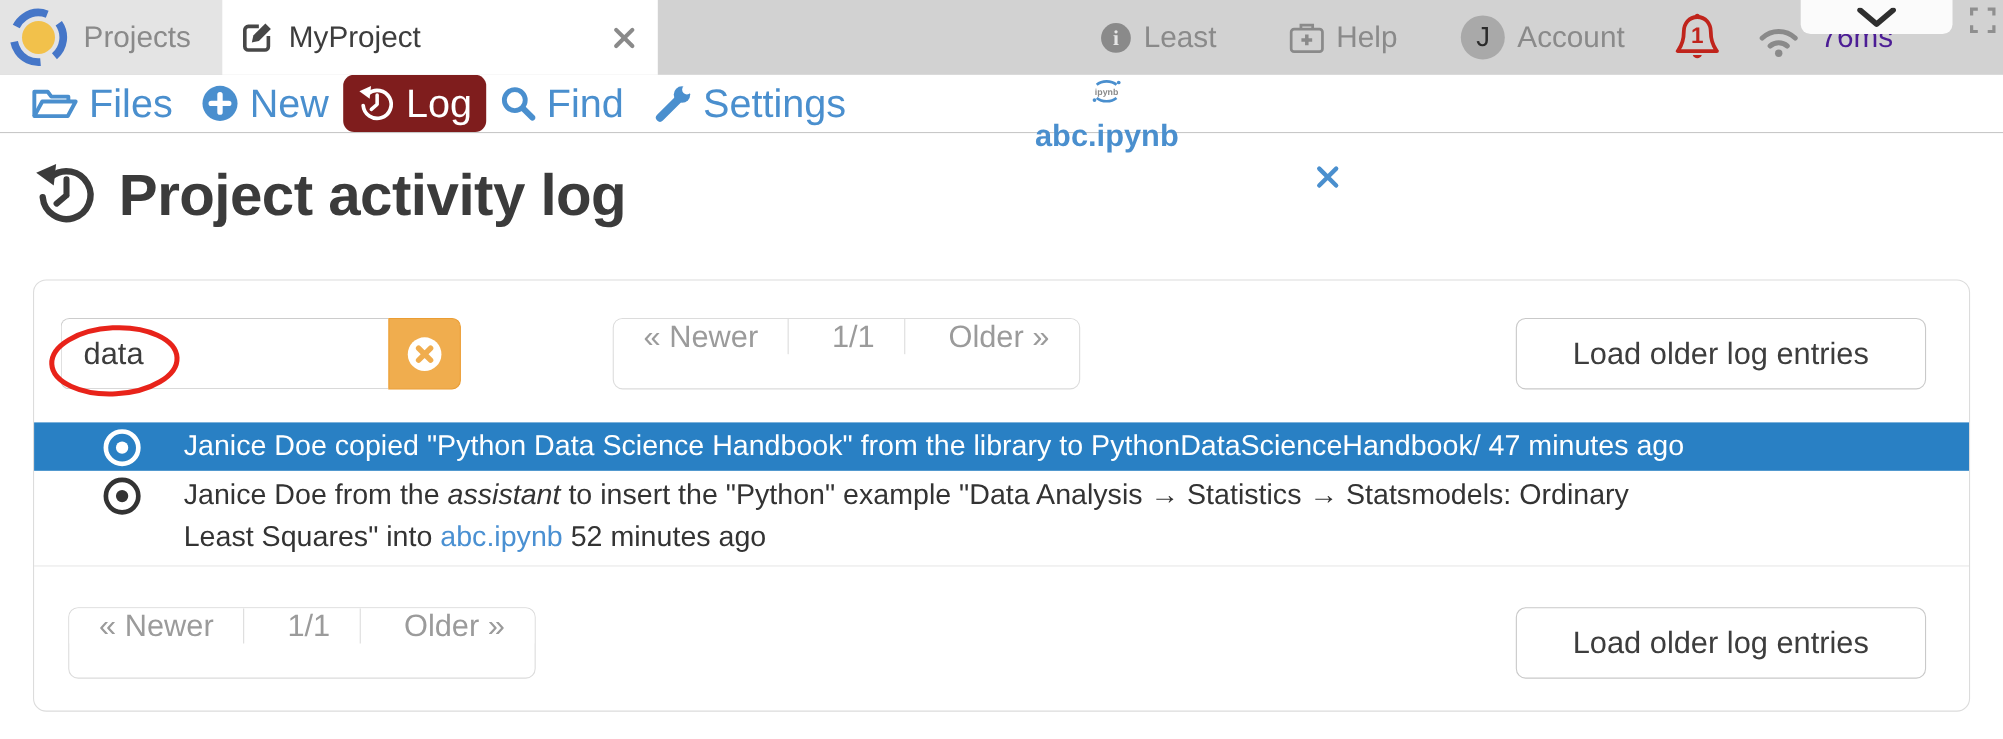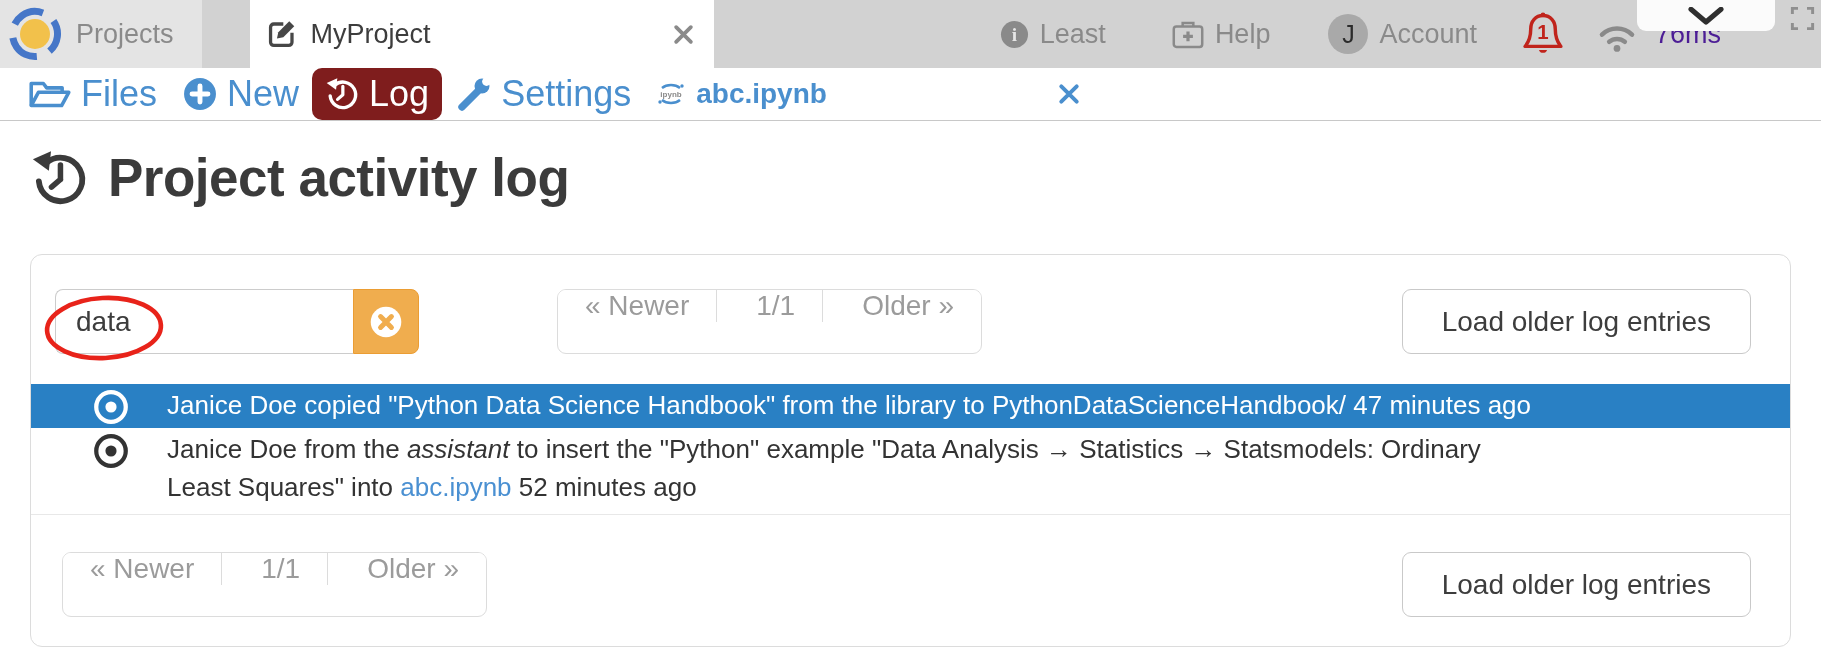--- a/index.html
+++ b/index.html
@@ -4,59 +4,59 @@
 <style>
   * { box-sizing: border-box; }
   html,body { margin:0; padding:0; }
   body {
     width:1821px; height:672px; overflow:hidden; background:#fff;
     font-family:"Liberation Sans", sans-serif; position:relative;
   }
   svg { display:block; }
 
   
-  .topbar { height:68px; background:#d2d2d2; display:flex; align-items:stretch; position:relative;gap:48px; }
+  .topbar { height:68px; background:#d2d2d2; display:flex; align-items:stretch; position:relative; }
   .projects-btn { background:#e4e4e4; display:flex; align-items:center; gap:14px; padding:0 28px 0 8px; cursor:pointer; }
   .projects-label { color:#8a8a8a; font-size:27px; }
-  .project-tab { background:#fff; width:464px; display:flex; align-items:center; gap:14px; padding:0 20px 0 16px; font-size:27px; color:#3d3d3d; cursor:pointer; }
+  .project-tab { background:#fff; width:396px; display:flex; align-items:center; gap:14px; padding:0 20px 0 16px; font-size:27px; color:#3d3d3d; cursor:pointer; }
   .project-tab .tab-close { margin-left:auto; color:#8a8a8a; }
   .topbar-right { margin-left:auto; display:flex; align-items:center; color:#8a8a8a; font-size:27px; padding-right:100px; }
   .tr-item { display:flex; align-items:center; gap:11px; cursor:pointer; }
   .tr-help { margin-left:66px; }
   .tr-account { margin-left:58px; }
   .tr-bell { margin-left:44px; color:#c0241c; }
   .tr-wifi { margin-left:28px; color:#8a8a8a; }
   .tr-latency { margin-left:14px; color:#4c1d95; }
   .avatar { width:40px; height:40px; border-radius:50%; background:#a9a9a9; color:#2b2b2b; display:flex; align-items:center; justify-content:center; font-size:25px; }
   .chevron-box { position:absolute; top:0; right:46px; width:138px; height:31px; background:#fbfbfb; border-radius:0 0 9px 9px; display:flex; align-items:center; justify-content:center; color:#2f2f2f; cursor:pointer; }
   .fullscreen-btn { position:absolute; top:5px; right:5px; color:#8f8f8f; cursor:pointer; }
 
   
   .navrow { height:53px; background:#fff; border-bottom:1px solid #c8c8c8; display:flex; align-items:stretch; padding-left:16px; }
   .nav-item { display:flex; align-items:center; gap:10px; color:#4a8fce; font-size:36px; padding:0 13px; cursor:pointer;text-align:center; }
   .nav-item.active { background:#7f1d1d; color:#fff; border-radius:10px; }
-  .file-tab { display:flex; align-items:center; gap:10px; margin-left:12px; width:424px; color:#4a8fce; font-size:28px; font-weight:600; cursor:pointer; }
+  .file-tab { display:flex; align-items:center; gap:10px; margin-left:12px; width:424px; color:#4a8fce; font-size:28px; font-weight:600; cursor:pointer;flex-direction:column; }
   .file-tab .tab-close { margin-left:auto; }
 
   
-  .heading { display:flex; align-items:center; gap:20px; margin:26px 0 0 30px; color:#3b3b3b; }
+  .heading { display:flex; gap:20px; margin:26px 0 0 30px; color:#3b3b3b; }
   .heading h1 { margin:0; font-size:53px; font-weight:bold; letter-spacing:-0.5px; }
 
   
   .panel { margin:46px 30px 0 30px; background:#fff; border:1px solid #dcdcdc; border-radius:12px; padding:34px 39px 29px 24px; }
   .controls { display:flex; align-items:stretch; height:65px; }
   .search-group { position:relative; display:flex; width:364px; }
   .search-input { flex:1; min-width:0; border:1px solid #ccc; border-right:none; border-radius:8px 0 0 8px; padding:0 20px; font-size:28px; color:#3d3d3d; font-family:"Liberation Sans", sans-serif; outline:none; }
   .clear-btn { width:66px; background:#f0ad4e; border:1px solid #eb9d33; border-radius:0 8px 8px 0; display:flex; align-items:center; justify-content:center; cursor:pointer; padding:0; }
   .annotation { position:absolute; left:-14px; top:2px; overflow:visible; pointer-events:none; }
   .pager { margin-left:138px; display:flex; align-items:flex-start; border:1px solid #dcdcdc; border-radius:9px; overflow:hidden; color:#9b9b9b; font-size:28px; background:#fff; }
   .pager > * { display:flex; align-items:center; justify-content:center; background:#fff; border:none; color:inherit; font-size:inherit; font-family:inherit; padding:0 27px; }
   .pager .mid, .pager .last { border-left:1px solid #dcdcdc;padding-left:39px; }
   .pager button { cursor:pointer; }
-  .load-older { margin-left:auto; border:1px solid #c9c9c9; border-radius:9px; background:#fff; padding:0 39px; font-size:28px; color:#3d3d3d; font-family:"Liberation Sans", sans-serif; cursor:pointer; }
+  .load-older { margin-left:auto; border:1px solid #c9c9c9; border-radius:9px; background:#fff; padding:0 51px; font-size:28px; color:#3d3d3d; font-family:"Liberation Sans", sans-serif; cursor:pointer; }
   .controls-bottom { margin-top:37px; }
   .controls-bottom .pager { margin-left:7px; }
 
   
   .loglist { margin:30px -39px 0 -24px; }
   .logrow { display:flex; align-items:flex-start; gap:36px; padding:2px 24px 2px 60px; font-size:26px; color:#333; line-height:38px; cursor:pointer; }
   .logrow .rowicon { width:40px; flex:none; display:flex; justify-content:center; margin-top:2px; }
   .logrow.selected { background:#2980c4; color:#fff; }
   .logrow.selected .logtext { white-space:nowrap; }
   .logrow.second { border-bottom:1px solid #e8e8e8; padding-bottom:8px; }
@@ -194,20 +194,29 @@
 
   <div class="nav-item active">
     <span>
       <svg width="34" height="34" viewBox="0 0 40 40">
           <use href="#history-glyph"></use>
         </svg>
     </span>
     <span>Log</span>
   </div>
 
+  <div class="nav-item">
+    <span>
+      <svg width="32" height="32" viewBox="0 0 32 32">
+        <circle cx="13" cy="13" r="9.5" fill="none" stroke="currentColor" stroke-width="4.4"></circle>
+        <path d="M20.5 20.5 L29 29" stroke="currentColor" stroke-width="5.4" stroke-linecap="round"></path>
+      </svg>
+    </span>
+    <span>Find</span>
+  </div>
 
   <div class="nav-item">
     <span>
       <svg width="36" height="36" viewBox="0 0 36 36">
         <circle cx="27" cy="10" r="7.5" fill="currentColor"></circle>
         <circle cx="31.5" cy="5.5" r="4.4" fill="#fff"></circle>
         <path d="M23 15 L7 31" stroke="currentColor" stroke-width="7.4" stroke-linecap="round"></path>
       </svg>
     </span>
     <span>Settings</span>

